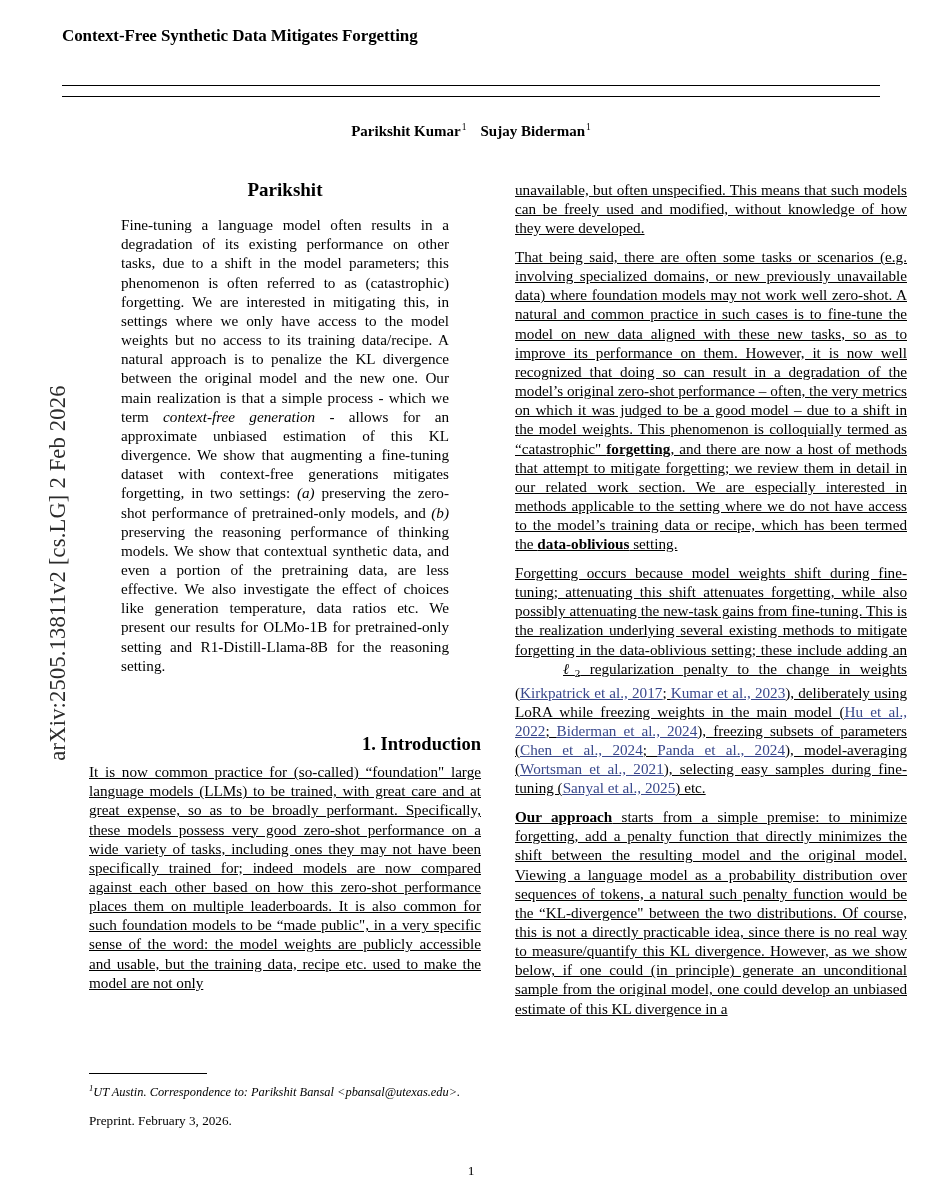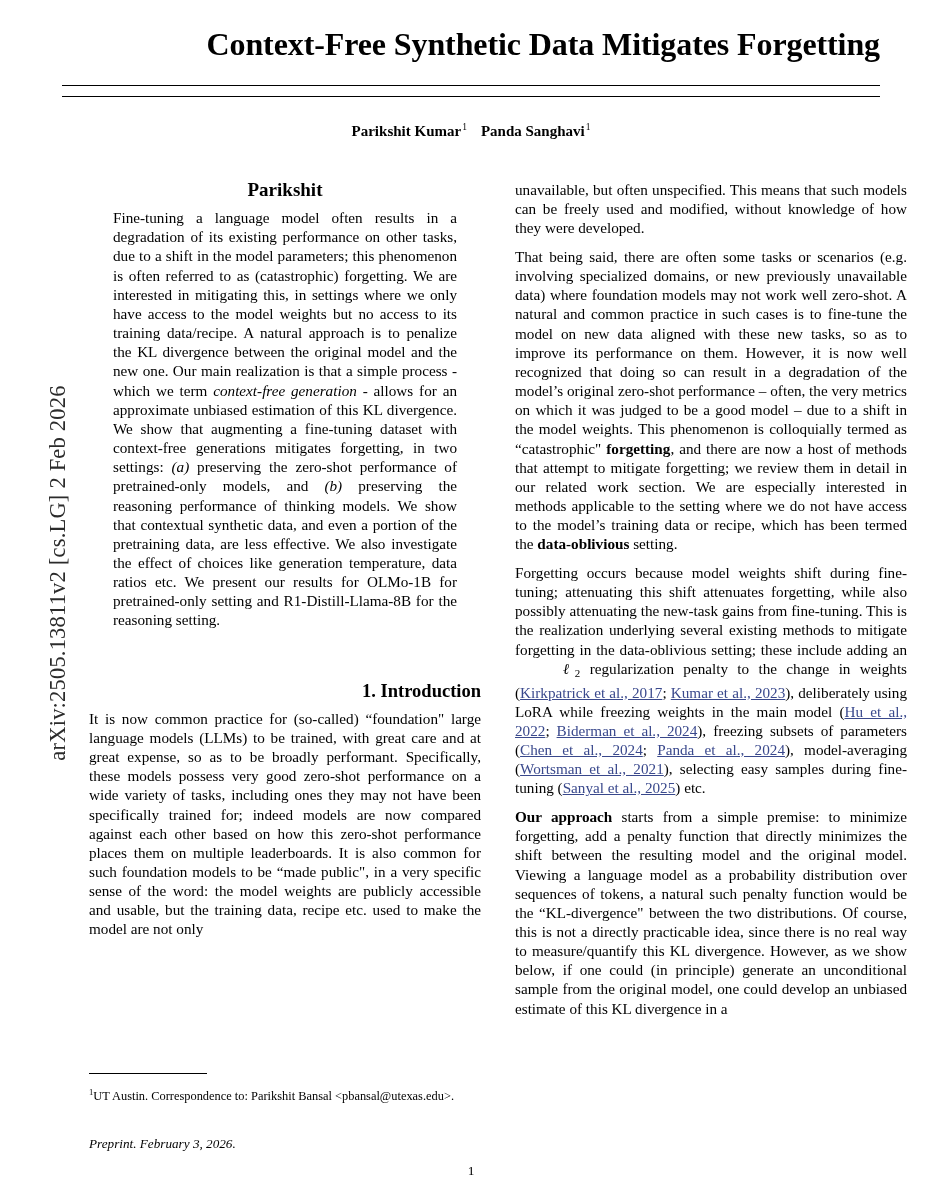--- a/index.html
+++ b/index.html
@@ -33,22 +33,22 @@
     color: #2b2b2b;
     white-space: nowrap;
   }
 
   
   .title {
     position: absolute;
     left: 62px;
     top: 26px;
     width: 818px;
-    text-align: right;
-    font-size: 32px;
+    text-align: left;
+    font-size: 17px;
     font-weight: bold;
     letter-spacing: -0.1px;
   }
   .rule {
     position: absolute;
     left: 62px;
     width: 818px;
     border-top: 1.6px solid #000;
   }
   .rule-top { top: 85px; }
@@ -88,30 +88,30 @@
     text-align: center;
     font-size: 19px;
     font-weight: bold;
     margin: 0 0 9px 0;
   }
   .abstract-body {
     margin: 0 0 0 16px;
     width: 360px;
     text-align: justify;
   }
-  .abstract-body p { margin: 8px; text-indent: 0; }
+  .abstract-body p { margin: 16px; text-indent: 0; }
 
   h2.section {
     font-size: 18.5px;
     font-weight: bold;
     margin: 0 0 8px 0;
     text-align: right;
   }
 
-  p.para { margin: 0 0 9.5px 0; }
+  p.para { margin: 0 0 9.5px 0; text-decoration: underline; }
   p.para.cont { text-indent: 0; }
 
   i, em { font-style: italic; }
   b, strong { font-weight: bold; }
   .cite { color: #39488c; }
   .ell { font-style: italic; font-family: "Liberation Serif", serif; margin-left: 48px; }
   .ell sub { font-size: 0.72em; vertical-align: -0.25em; font-style: normal; }
 
   
   .footnote-wrap {
@@ -120,28 +120,28 @@
     top: 1073px;
     width: 392px;
   }
   .footnote-rule {
     width: 118px;
     border-top: 1.1px solid #000;
     margin-bottom: 7px;
   }
   .footnote {
     font-size: 12.4px;
-    line-height: 23px;
+    line-height: 14px;
     text-align: justify;
+    font-style: italic;
   }
   .footnote sup { font-size: 8.6px; vertical-align: super; }
   .preprint {
-    margin-top: 28px;
+    margin-top: 14px;
     font-size: 13.2px;
-    font-style: italic;
   }
 
   .pagenum {
     position: absolute;
     left: 0;
     top: 1163px;
     width: 942px;
     text-align: center;
     font-size: 13.5px;
   }
@@ -152,21 +152,21 @@
 <div id="page">
 
   <div class="arxiv-stamp">arXiv:2505.13811v2  [cs.LG]  2 Feb 2026</div>
 
   <div class="title">Context-Free Synthetic Data Mitigates Forgetting</div>
 
   <div class="rule rule-top"></div>
   <div class="rule rule-bottom"></div>
 
   <div class="authors">
-    <span>Parikshit Kumar</span><sup>1</sup><span class="author-gap"></span><span>Panda Sanghavi</span><sup>1</sup>
+    <span>Parikshit Kumar</span><sup>1</sup><span class="author-gap"></span><span>Sujay Biderman</span><sup>1</sup>
   </div>
 
   <div class="col col-left">
 
     <div class="abstract-head">Parikshit</div>
 
     <div class="abstract-body">
       <p><span>Fine-tuning a language model often results in a degradation of its existing performance on other tasks, due to a shift in the model parameters; this phenomenon is often referred to as (catastrophic) forgetting. We are interested in mitigating this, in settings where we only have access to the model weights but no access to its training data/recipe. A natural approach is to penalize the KL divergence between the original model and the new one. Our main realization is that a simple process - which we term </span><i>context-free generation</i><span> - allows for an approximate unbiased estimation of this KL divergence. We show that augmenting a fine-tuning dataset with context-free generations mitigates forgetting, in two settings: </span><i>(a)</i><span> preserving the zero-shot performance of pretrained-only models, and </span><i>(b)</i><span> preserving the reasoning performance of thinking models. We show that contextual synthetic data, and even a portion of the pretraining data, are less effective. We also investigate the effect of choices like generation temperature, data ratios etc. We present our results for OLMo-1B for pretrained-only setting and R1-Distill-Llama-8B for the reasoning setting.</span></p>
     </div>
 

